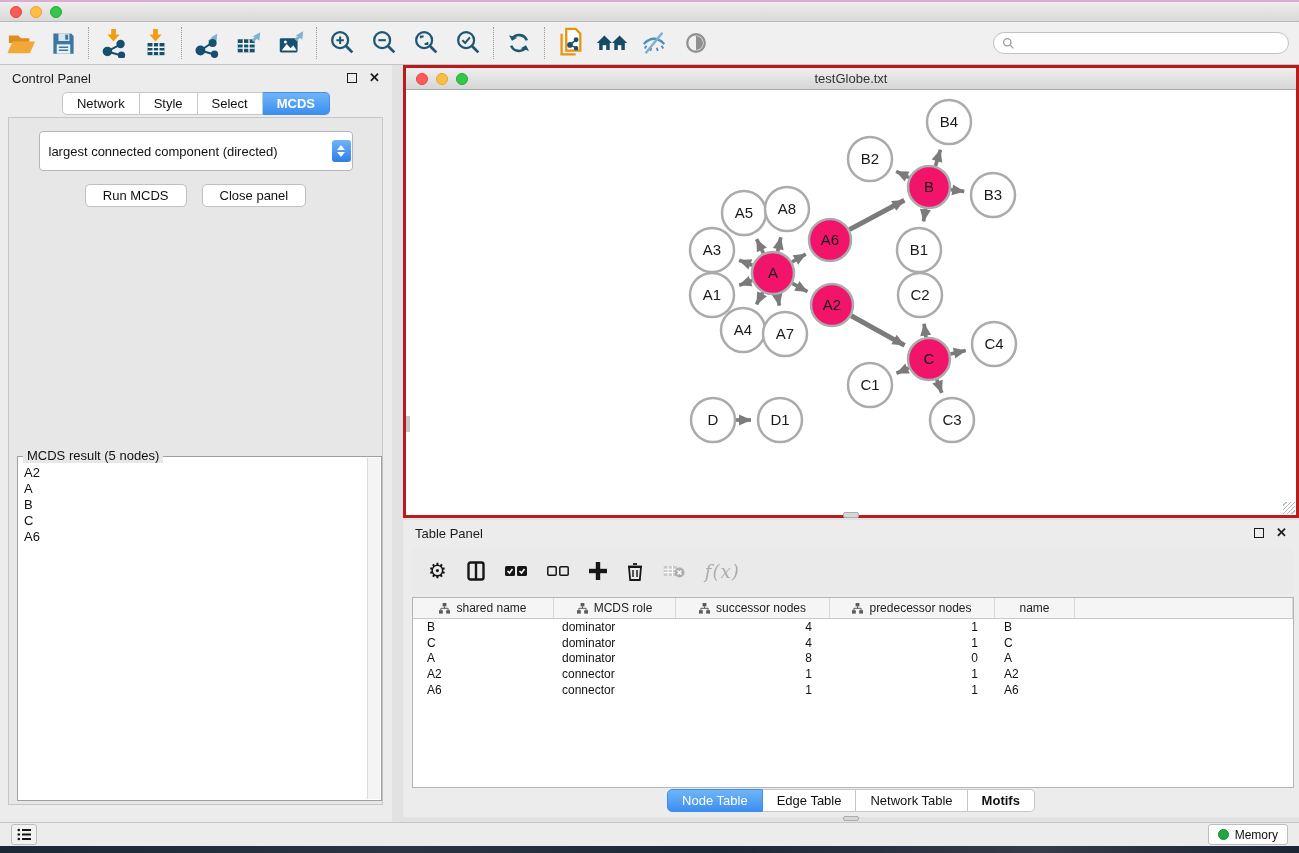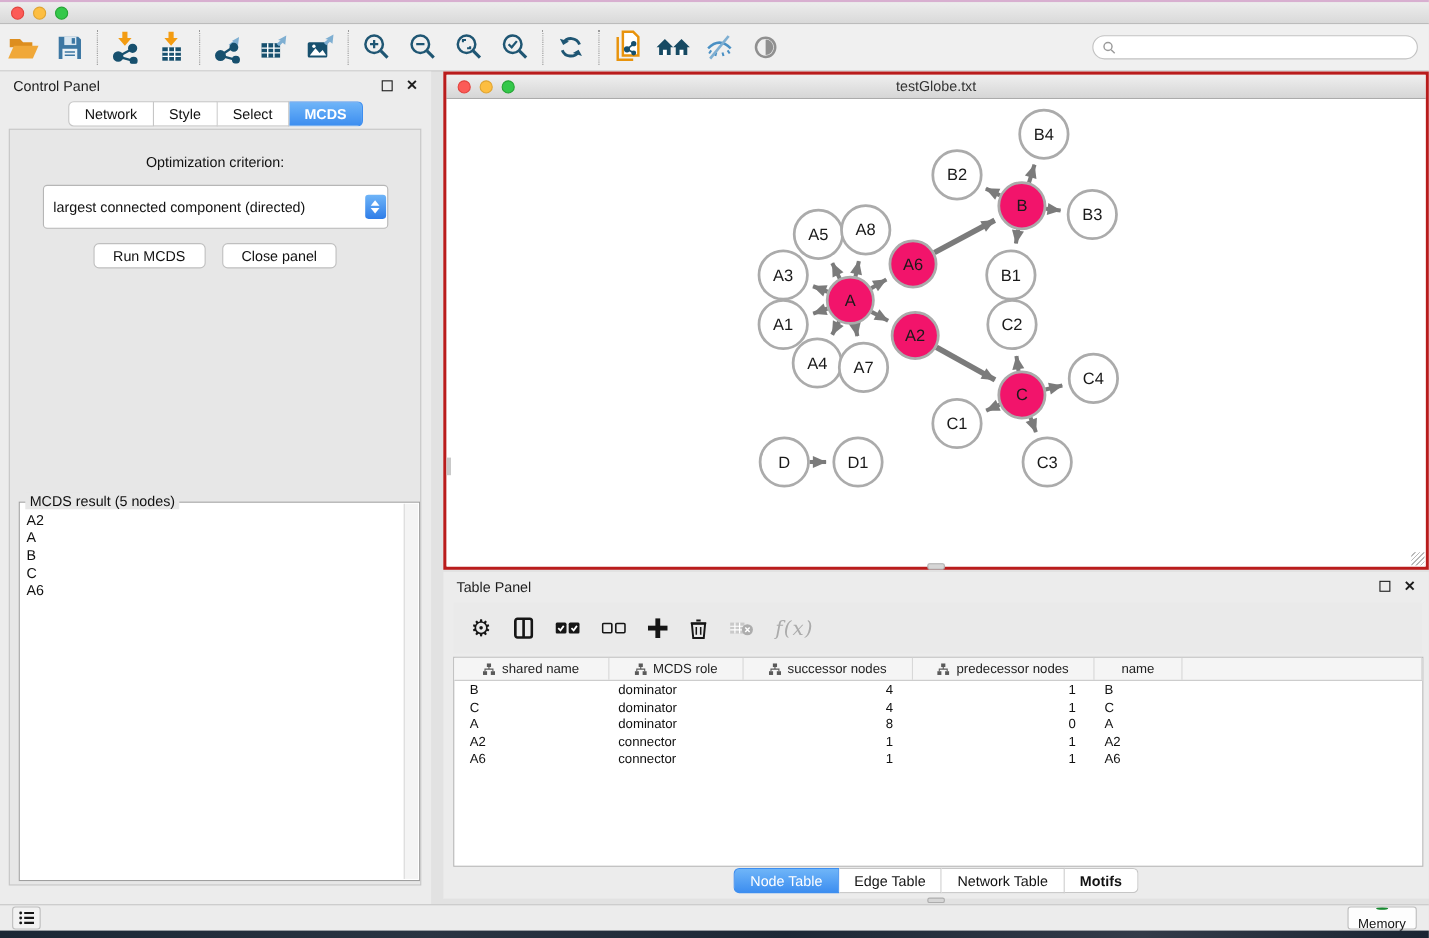--- a/index.html
+++ b/index.html
@@ -98,21 +98,21 @@
   .t-body .td { font-size:12px; color:#111; white-space:nowrap; }
   .td.c0 { padding-left:14px; } .td.c1 { padding-left:8px; }
   .td.c2 { text-align:right; padding-right:18px; } .td.c3 { text-align:right; padding-right:17px; }
   .td.c4 { padding-left:9px; }
   .tp-tabs { position:absolute; left:0; width:100%; top:269px; text-align:center; }
 
   
   .status-bar { position:absolute; left:0; top:822px; width:1299px; height:24px; background:#ECECEC; border-top:1px solid #C6C6C6; display:flex; align-items:center; }
   .list-btn { margin-left:11px; width:26px; height:21px; background:#F2F2F2; border:1px solid #BDBDBD; border-radius:3px; display:flex; align-items:center; justify-content:center; }
   .memory-btn { margin-left:auto; margin-right:11px; height:21px; background:#FDFDFD; border:1px solid #BDBDBD; border-radius:3px;
-    display:flex; align-items:center; gap:6px; padding:0 9px; font-size:12px; color:#111;flex-direction:column; }
+    display:flex; align-items:center; gap:6px; padding:0 9px; font-size:12px; color:#111; }
   .memdot { width:11px; height:11px; border-radius:50%; background:#1FA93D; border:1px solid #188A31; }
 </style>
 </head>
 <body>
 
 <div class="app">
   <div class="desktop-top"></div>
 
   <div class="titlebar">
     <div class="traffic">
@@ -289,21 +289,20 @@
     </div>
     <div class="cp-tabs">
       <span class="seg-group" id="cp-tabs">
           <span class="seg">Network</span>
           <span class="seg">Style</span>
           <span class="seg">Select</span>
           <span class="seg active">MCDS</span>
         </span>
     </div>
     <div class="cp-content">
-      <div class="opt-label">Optimization criterion:</div>
       <div class="select-box">
         <span class="sel-text">largest connected component (directed)</span>
         <span class="stepper">
           <span class="chev-up"></span>
             <span class="chev-dn"></span>
         </span>
       </div>
       <div class="cp-buttons">
         <span class="mac-btn">Run MCDS</span>
         <span class="mac-btn">Close panel</span>

